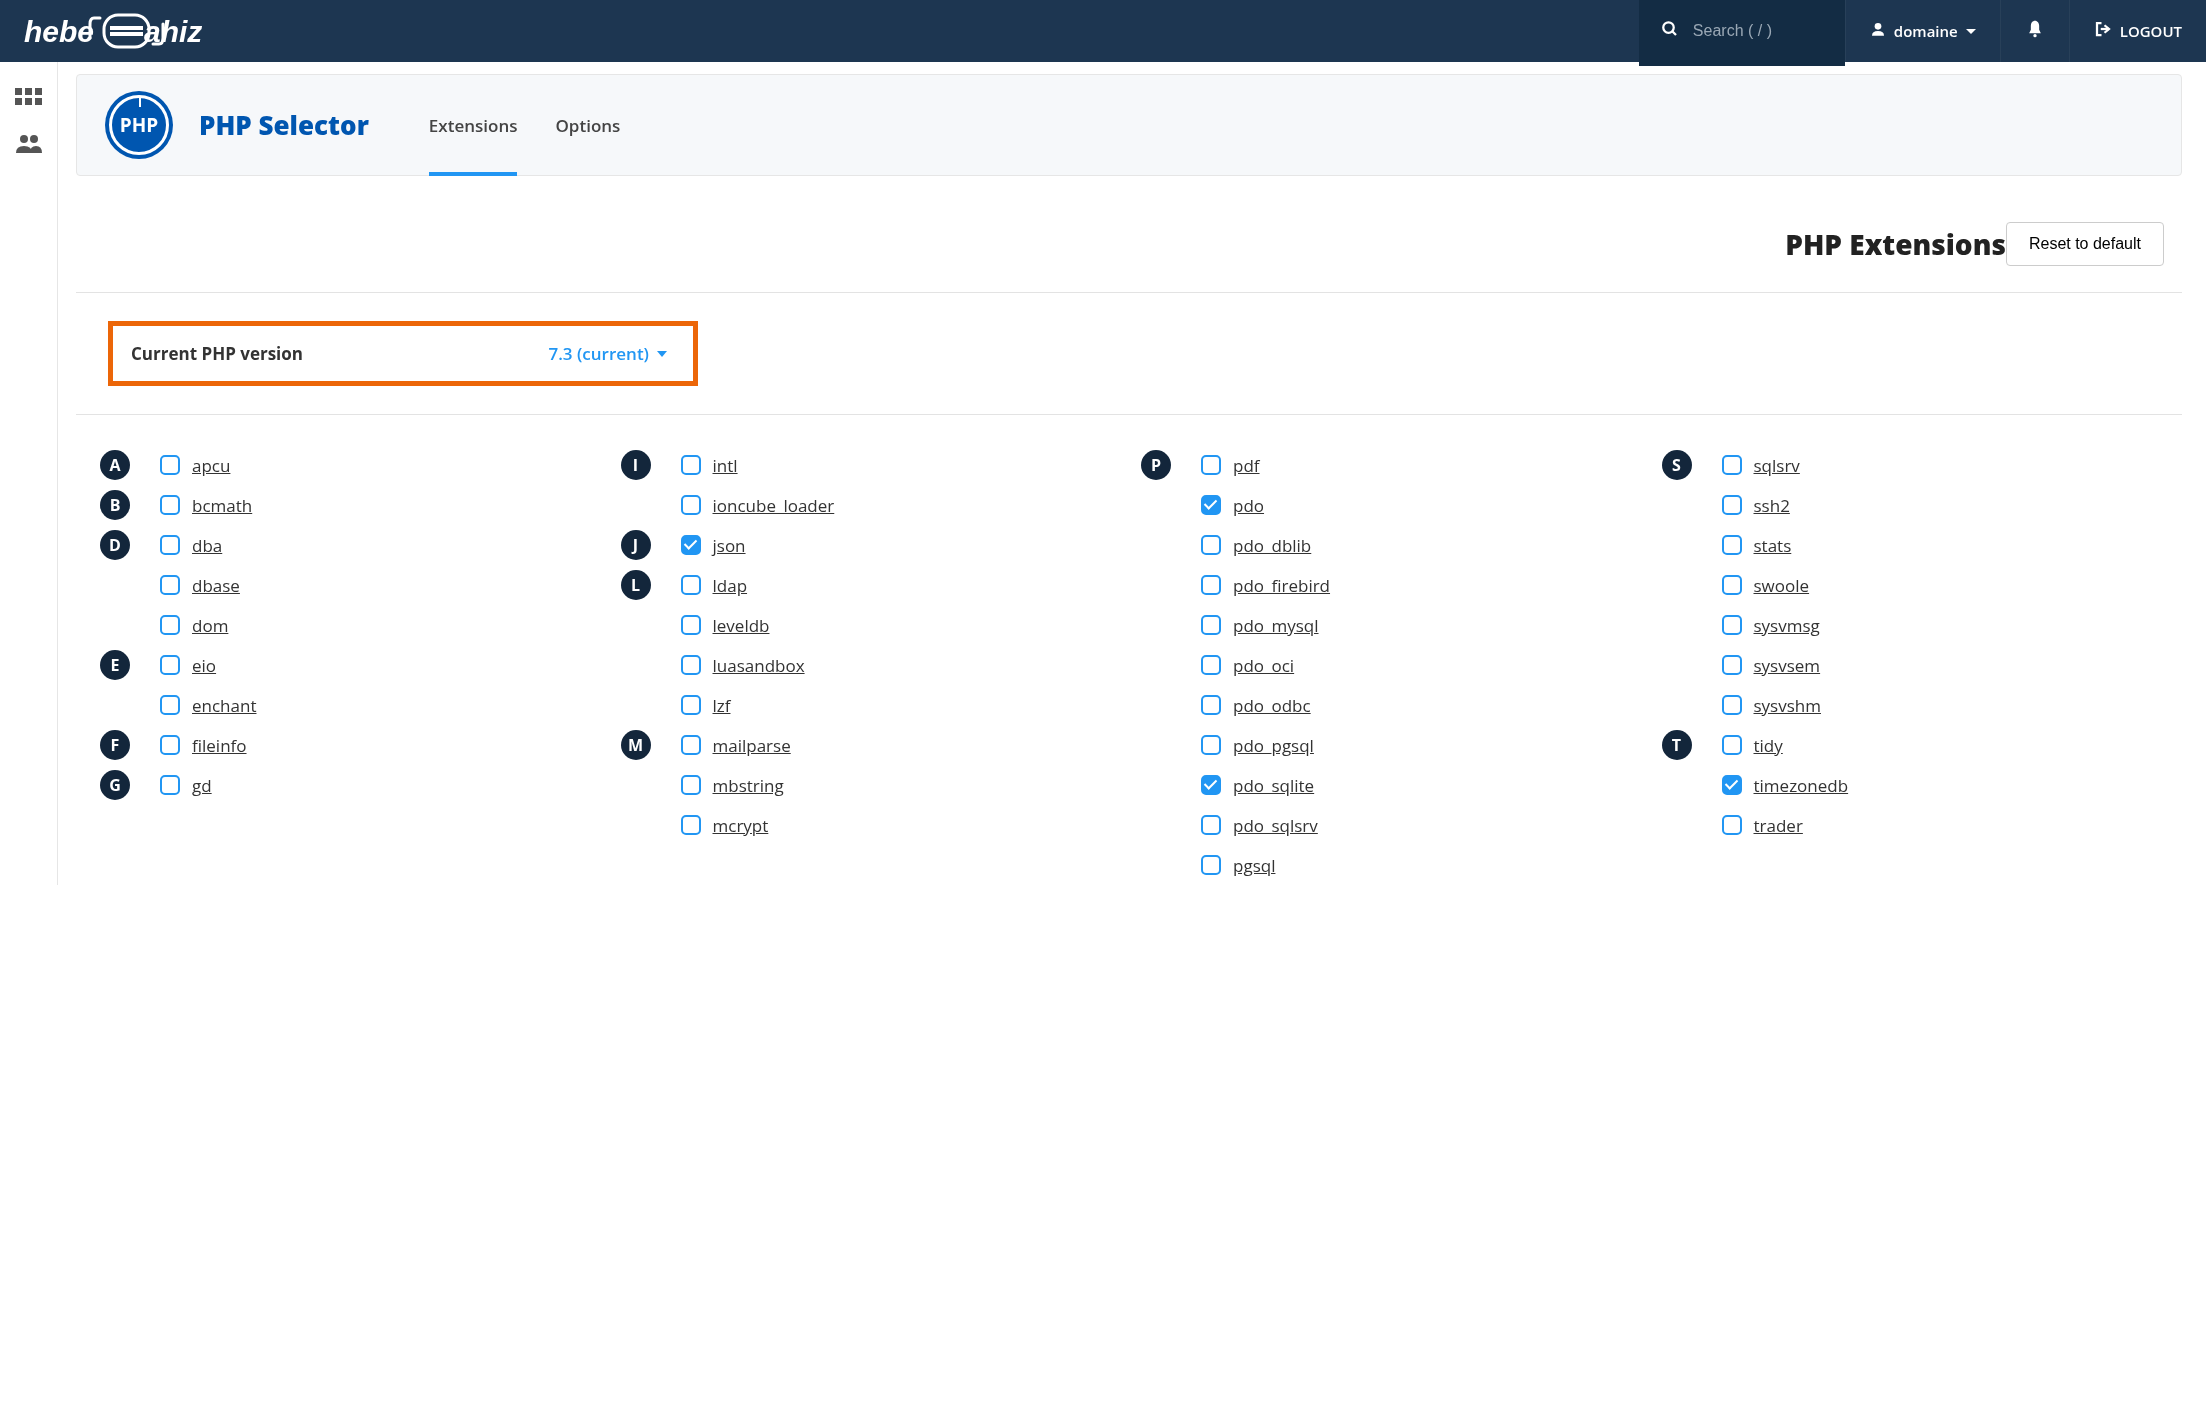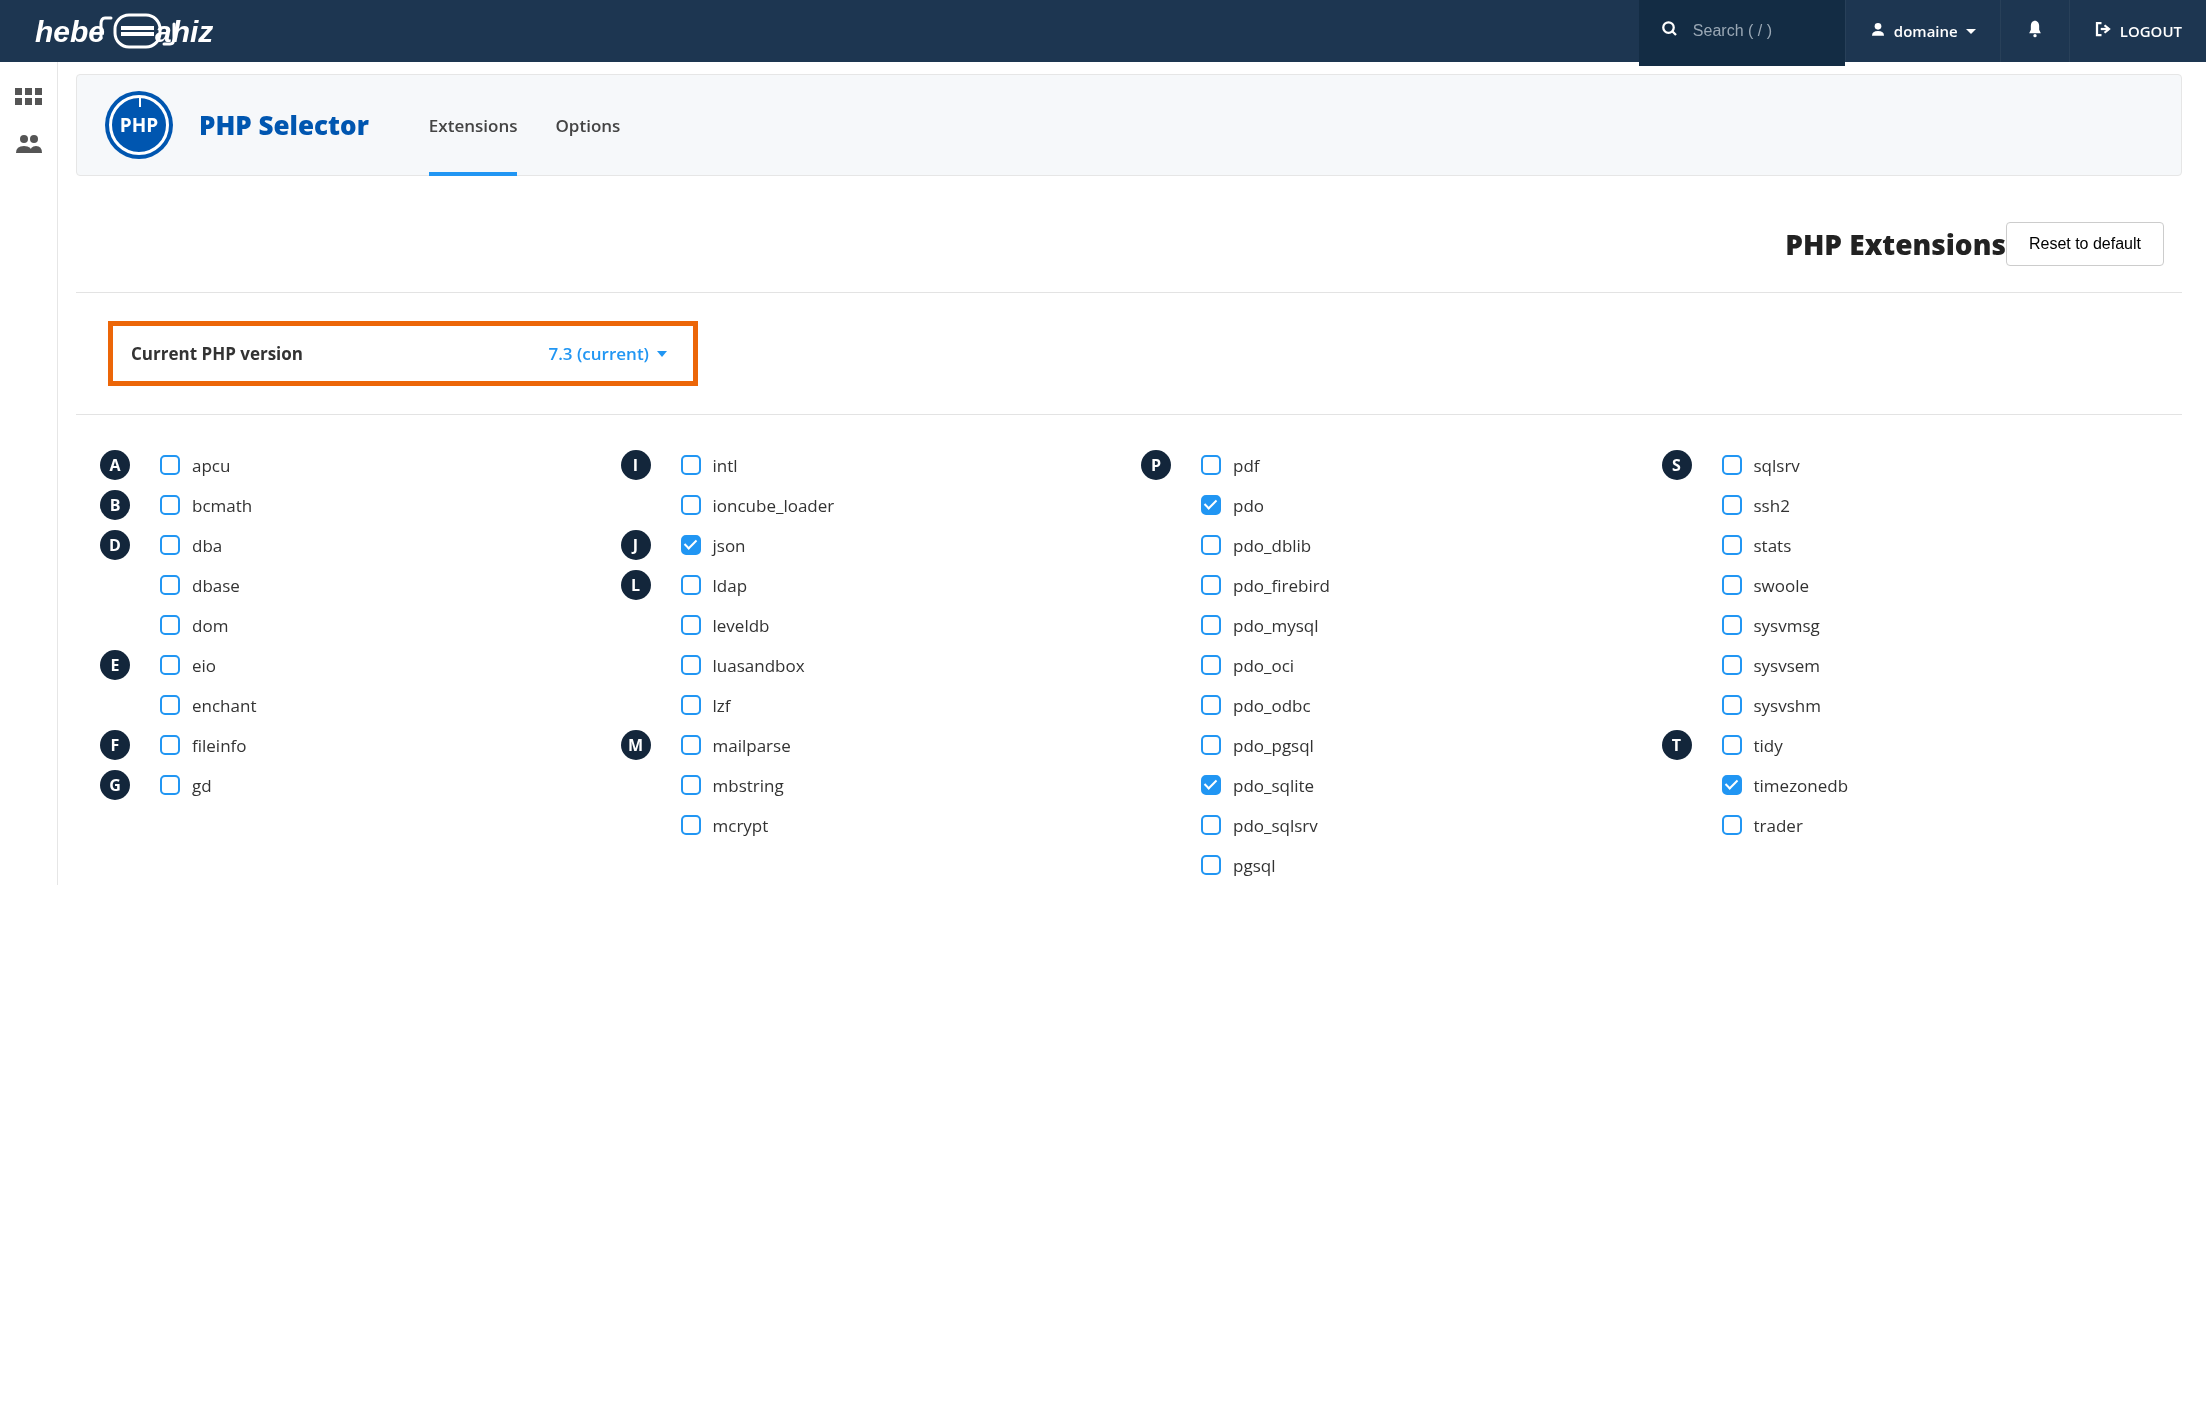--- a/index.html
+++ b/index.html
@@ -11,21 +11,21 @@
 
 
 .header {
   background: #1d3651;
   height: 62px;
   display: flex;
   align-items: center;
   color: #fff;
 }
 .logo {
-  padding: 0 35px;
+  padding: 0 24px;
   flex-shrink: 0;
 }
 .logo svg { display: block; }
 .header-spacer { flex: 1; }
 .header-search {
   background: #132c44;
   height: 70px;
   display: flex;
   align-items: center;
   padding: 0 22px;
@@ -232,20 +232,21 @@
   display: flex;
   align-items: center;
   justify-content: center;
   flex-shrink: 0;
 }
 .ext-row {
   display: flex;
   align-items: center;
   height: 40px;
   padding-left: 60px;
+  text-decoration: underline;
 }
 .group-head + .ext-row {
   margin-top: -40px;
 }
 .checkbox {
   width: 20px; height: 20px;
   border: 2.5px solid #2196f3;
   border-radius: 5px;
   margin-right: 12px;
   flex-shrink: 0;

